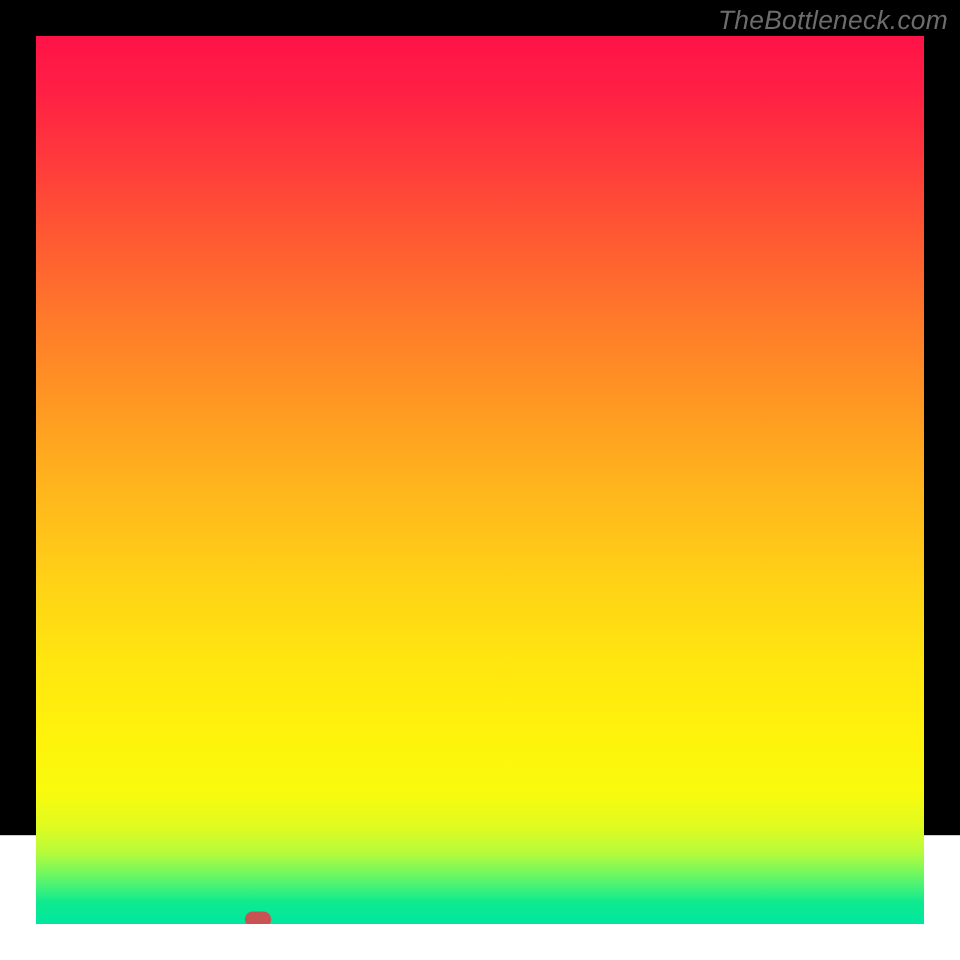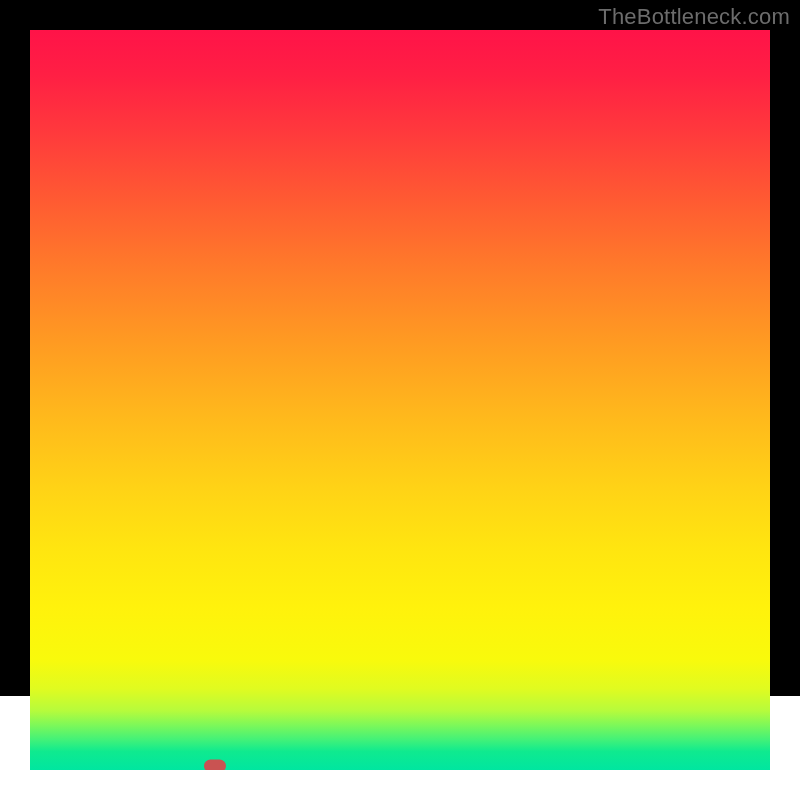--- a/index.html
+++ b/index.html
@@ -8,20 +8,21 @@
     width: 800px;
     height: 800px;
     overflow: hidden;
     background: #fff;
   }
   .frame {
     position: relative;
     width: 800px;
     height: 696px;
     background: #000;
+    font-style: italic;
   }
   .plot {
     position: absolute;
     left: 30px;
     top: 30px;
     width: 740px;
     height: 740px;
     overflow: hidden;
   }
   .gradient {

